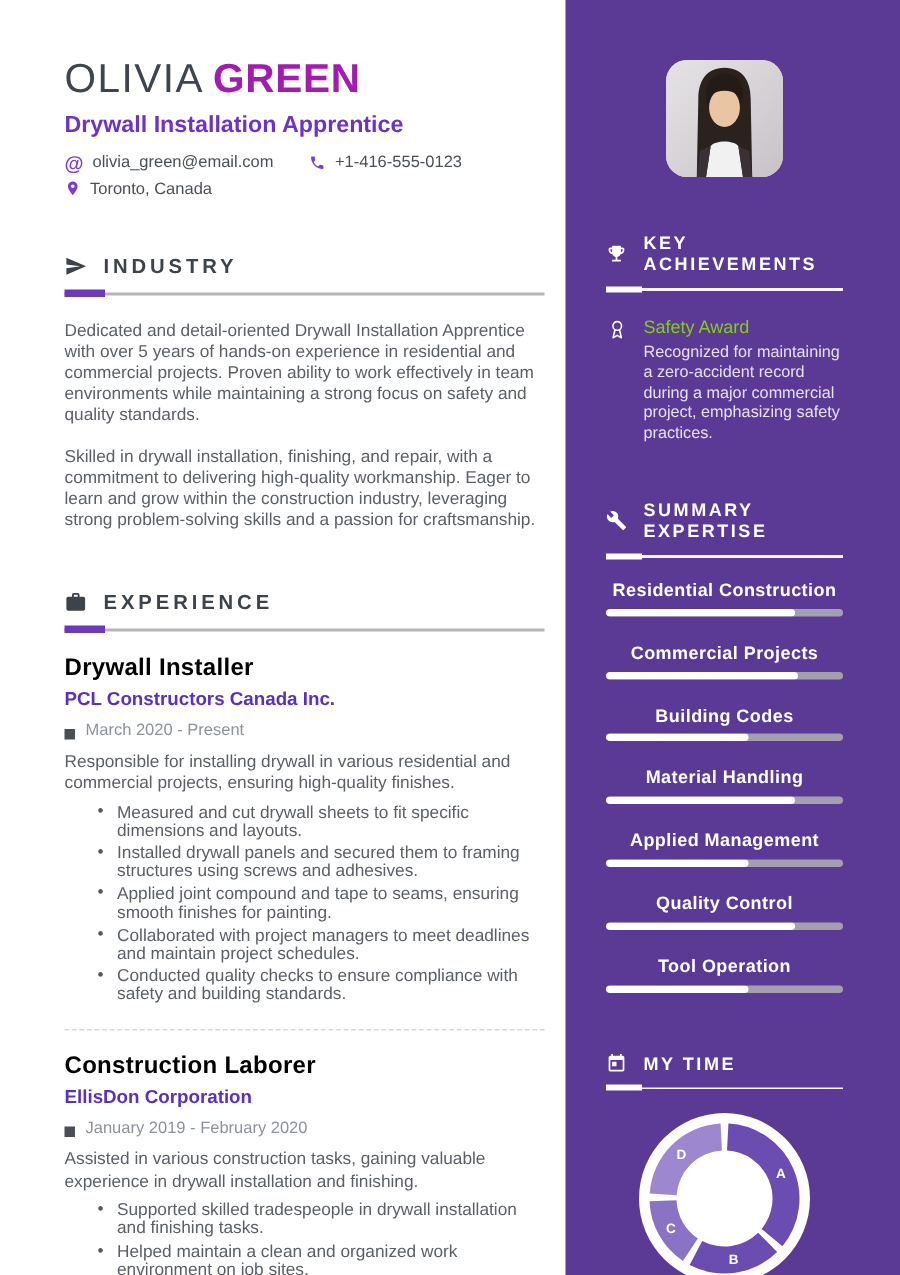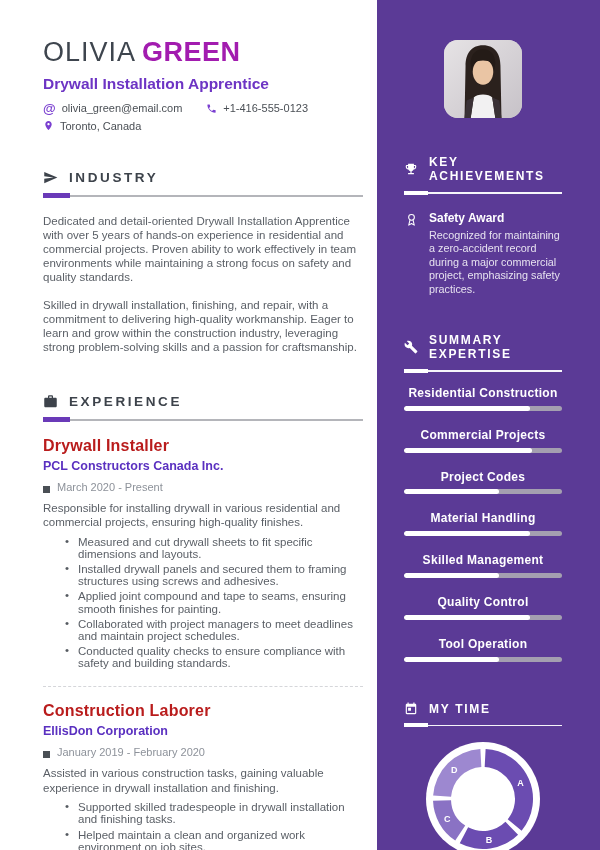--- a/index.html
+++ b/index.html
@@ -22,21 +22,21 @@
   .sec-head{display:flex;align-items:center;gap:11px;}
   .sec-icon{width:15px;height:15px;fill:#3d434b;flex:0 0 auto;}
   .sec-title{margin:0;font-size:13.5px;font-weight:800;letter-spacing:2.6px;color:#3d434b;}
   .rule{position:relative;height:2px;background:#b4b5ba;margin-top:10px;}
   .rule::before{content:"";position:absolute;left:0;top:-2px;width:27px;height:5px;background:#6a3ab8;}
 
   #summary-paras{margin-top:17px;}
   .para{margin:0 0 14px;font-size:11.5px;line-height:1.22;color:#5a5f66;}
 
   #jobs{margin-top:16px;}
-  .job-title3{margin:0;font-size:16px;font-weight:700;color:#b91c1c;letter-spacing:.2px;}
+  .job-title3{margin:0;font-size:16px;font-weight:700;color:#000000;letter-spacing:.2px;}
   .company{margin-top:4px;font-size:12.5px;font-weight:700;color:#5a30c0;}
   .date-row{margin-top:8px;font-size:11px;color:#8d929a;display:flex;align-items:flex-end;gap:7px;}
   .date-sq{width:7px;height:7px;background:#4a4f55;display:inline-block;flex:0 0 auto;}
   .jdesc{margin:8px 0 0;font-size:11.5px;line-height:1.25;color:#5a5f66;}
   .bullets{list-style:none;margin:6px 0 0;padding:0 0 0 22px;}
   .bullets li{position:relative;padding-left:13px;margin-top:3px;font-size:11.5px;line-height:1.06;color:#5a5f66;}
   .bullets li::before{content:"\2022";position:absolute;left:0;top:-1px;color:#555a60;}
   .dash-divider{border:none;border-top:1px dashed #d5d6da;margin:17px 0 15px;}
 
   
@@ -47,21 +47,21 @@
   .ssec{margin-top:37px;}
   .ssec.mt{margin-top:40px;}
   .ssec .sec-icon{fill:#ffffff;width:14px;height:14px;}
   .ssec-title{margin:0;font-size:12px;font-weight:800;letter-spacing:1.7px;color:#ffffff;}
   .sidebar .rule{background:rgba(255,255,255,.95);height:1.5px;margin-top:9px;}
   .sidebar .rule::before{background:#ffffff;width:24px;height:4px;top:-1.5px;}
 
   .ach{display:flex;gap:10px;margin-top:17px;}
   .ach-icon{flex:0 0 auto;margin-top:1px;}
   .ach-icon svg{width:15px;height:15px;}
-  .ach-title{font-size:12px;font-weight:700;color:#ffffff;}
+  .ach-title{font-size:12px;font-weight:400;color:#84cc16;}
   .ach-desc{margin-top:4px;font-size:10.8px;line-height:1.26;color:rgba(255,255,255,.85);}
 
   #skills{margin-top:15px;}
   .skill{margin-bottom:18px;text-align:center;}
   .skill-name{font-size:12px;font-weight:700;letter-spacing:.3px;color:#fff;line-height:1.15;}
   .skill-track{margin-top:5px;height:5px;background:#a49fb0;border-radius:3px;overflow:hidden;}
   .skill-fill{height:100%;background:#ffffff;border-radius:3px;}
 
   .donut-wrap{margin-top:13px;display:flex;justify-content:center;}
   .donut{width:120px;height:120px;display:block;}
@@ -212,33 +212,33 @@
               <div class="skill-fill" style="width: 80%;"></div>
             </div>
           </div>
           <div class="skill">
             <div class="skill-name">Commercial Projects</div>
             <div class="skill-track">
               <div class="skill-fill" style="width: 81%;"></div>
             </div>
           </div>
           <div class="skill">
-            <div class="skill-name">Project Codes</div>
+            <div class="skill-name">Building Codes</div>
             <div class="skill-track">
               <div class="skill-fill" style="width: 60%;"></div>
             </div>
           </div>
           <div class="skill">
             <div class="skill-name">Material Handling</div>
             <div class="skill-track">
               <div class="skill-fill" style="width: 80%;"></div>
             </div>
           </div>
           <div class="skill">
-            <div class="skill-name">Skilled Management</div>
+            <div class="skill-name">Applied Management</div>
             <div class="skill-track">
               <div class="skill-fill" style="width: 60%;"></div>
             </div>
           </div>
           <div class="skill">
             <div class="skill-name">Quality Control</div>
             <div class="skill-track">
               <div class="skill-fill" style="width: 80%;"></div>
             </div>
           </div>

